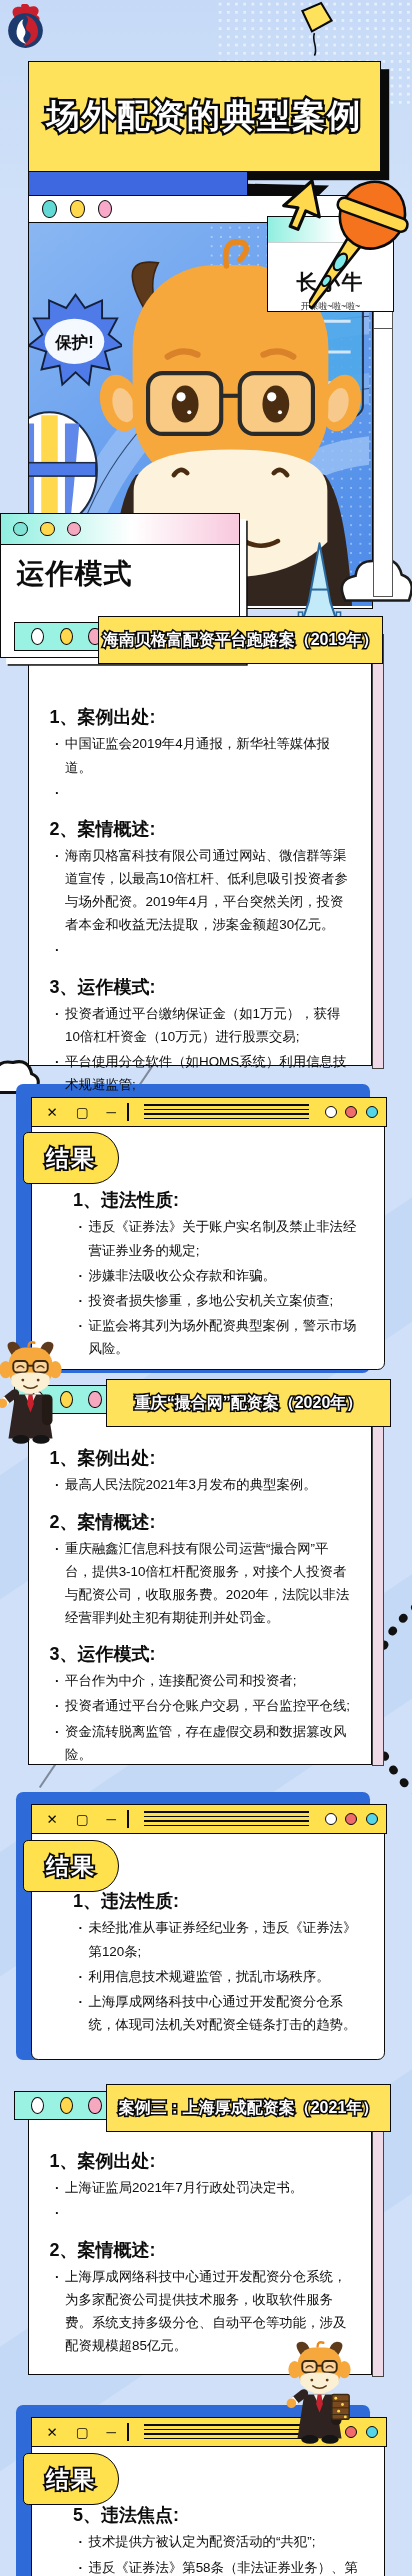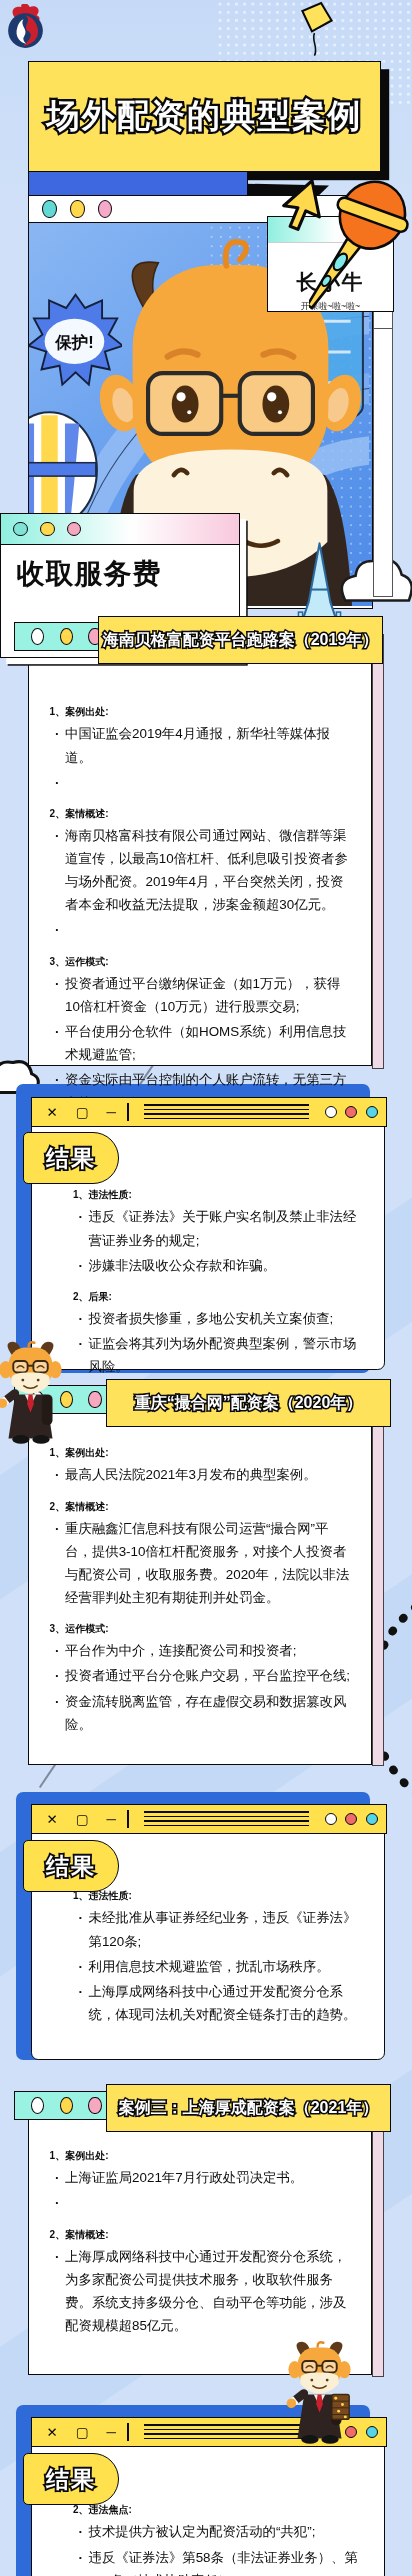--- a/index.html
+++ b/index.html
@@ -64,21 +64,21 @@
   .imp-slogan{margin:9.3px 0 0 15.5px;font-size:28px;font-weight:900;color:#0d0d0d;line-height:1.42;letter-spacing:1px;}
 
   
   .case-teal{background:#9af2e3;border:1.5px solid #0a0a0a;height:27px;display:flex;align-items:center;z-index:5;}
   .case-teal .dot{width:11.3px;height:15.5px;margin-left:15.5px;}
   .case-tab{background:#ffe25c;border:1.5px solid #0a0a0a;height:46px;display:flex;align-items:center;justify-content:center;z-index:6;}
   .t30{font-size:16px;letter-spacing:0;}
   .t30 .s{-webkit-text-stroke:3.1px #0a0a0a;}
   .case-body{background:#fff;border:1.5px solid #0a0a0a;z-index:4;box-sizing:border-box;padding:0 17.5px 10.3px 20.6px;}
   .pink-strip{width:10.3px;background:#f0d9e6;border:1px solid #444;z-index:3;}
-  .sec-label{font-size:10px;font-weight:bold;color:#0d0d0d;margin:13.4px 0 3.1px 0;}
+  .sec-label{font-size:18px;font-weight:bold;color:#0d0d0d;margin:13.4px 0 3.1px 0;}
   .bullet{display:flex;font-size:13.4px;color:#0d0d0d;line-height:1.72;margin:2.1px 0;}
   .bullet .dot2{width:15.5px;flex:0 0 15.5px;text-align:center;font-weight:bold;}
   .bullet .btxt{flex:1;}
 
   
   .res-back{background:#2e6bd8;border-radius:7.2px;z-index:3;}
   .res-bar{background:#ffe14d;border:1.5px solid #0a0a0a;height:28px;display:flex;align-items:center;z-index:5;}
   .res-bar .glyphs{font-size:13.4px;font-weight:bold;color:#0a0a0a;margin-left:14.4px;letter-spacing:7.2px;white-space:nowrap;}
   .res-bar .vline{width:1.5px;height:17.5px;background:#0a0a0a;margin-left:4.1px;}
   .res-bar .hlines{flex:1;margin:0 15.5px;height:15.5px;
@@ -243,21 +243,21 @@
   </div>
 
   <div class="abs imp-win">
     <div class="imp-bar">
       <span class="dot" style="background:#7fe3d6;"></span>
       <span class="dot" style="background:#ffd84d;"></span>
       <span class="dot" style="background:#f6a8c0;"></span>
     </div>
     <div class="imp-body">
       <div class="imp-slogan">
-          <div>收取服务费</div>
+          <div>运作模式</div>
       </div>
     </div>
   </div>
 
   <svg class="abs z2" style="left:281px;top:540px;" width="77" height="134" viewBox="0 0 150 260">
     <path d="M75,6 L96,120 L140,250 L110,250 Q95,190 75,190 Q55,190 40,250 L10,250 L54,120 Z" fill="#c2eaf8" stroke="#2a6aa0" stroke-width="4" stroke-linejoin="round"></path>
     <line x1="40" y1="150" x2="110" y2="150" stroke="#2a6aa0" stroke-width="5"></line>
     <line x1="30" y1="186" x2="120" y2="186" stroke="#2a6aa0" stroke-width="5"></line>
     <line x1="58" y1="96" x2="92" y2="96" stroke="#2a6aa0" stroke-width="4"></line>
     <rect x="34" y="140" width="8" height="18" fill="#c2eaf8" stroke="#2a6aa0" stroke-width="3"></rect>
@@ -327,21 +327,20 @@
     <div>
         <div class="sec-label">1、违法性质:</div>
         <div class="bullet">
           <span class="dot2">·</span>
           <span class="btxt">违反《证券法》关于账户实名制及禁止非法经营证券业务的规定;</span>
         </div>
         <div class="bullet">
           <span class="dot2">·</span>
           <span class="btxt">涉嫌非法吸收公众存款和诈骗。</span>
         </div>
-        <div class="sec-label">2、后果:</div>
         <div class="bullet">
           <span class="dot2">·</span>
           <span class="btxt">投资者损失惨重，多地公安机关立案侦查;</span>
         </div>
         <div class="bullet">
           <span class="dot2">·</span>
           <span class="btxt">证监会将其列为场外配资典型案例，警示市场风险。</span>
         </div>
       </div>
   </div>
@@ -471,21 +470,21 @@
   <div class="abs res-bar" style="left:31px;top:2417px;width:354px;">
     <span class="glyphs">✕ ▢ ─</span>
     <span class="vline"></span>
     <span class="hlines"></span>
     <span class="dot" style="background:#fff;"></span>
     <span class="dot" style="background:#f06b6b;"></span>
     <span class="dot" style="background:#55d6e8;"></span>
   </div>
   <div class="abs res-body" style="left:31px;top:2445px;width:354px;height:233px;padding-top:44px;">
     <div>
-        <div class="sec-label">2、违法焦点:</div>
+        <div class="sec-label">5、违法焦点:</div>
         <div class="bullet">
           <span class="dot2">·</span>
           <span class="btxt">技术提供方被认定为配资活动的“共犯”;</span>
         </div>
         <div class="bullet">
           <span class="dot2">·</span>
           <span class="btxt">违反《证券法》第58条（非法证券业务）、第195条（技术协助责任）。</span>
         </div>
       </div>
   </div>

